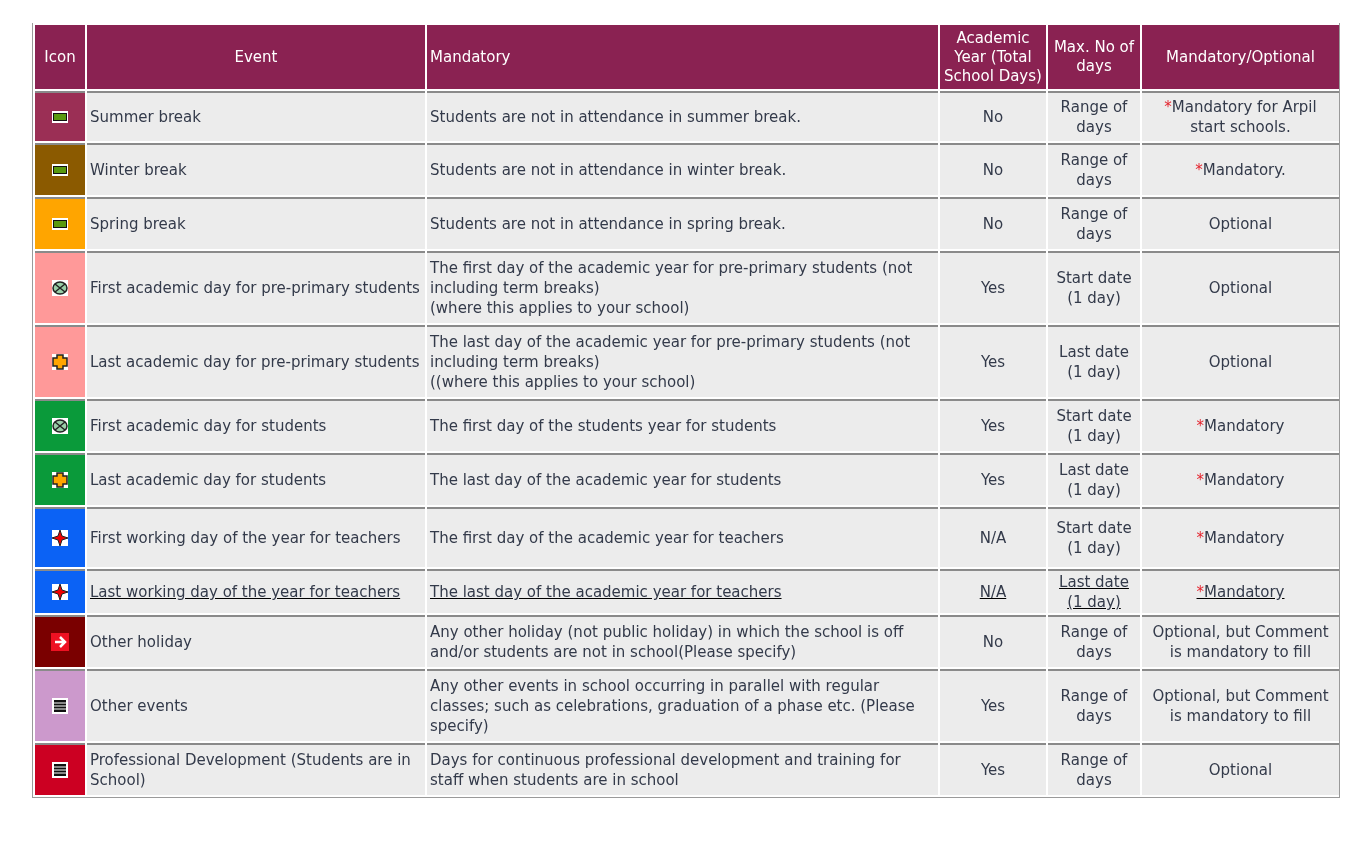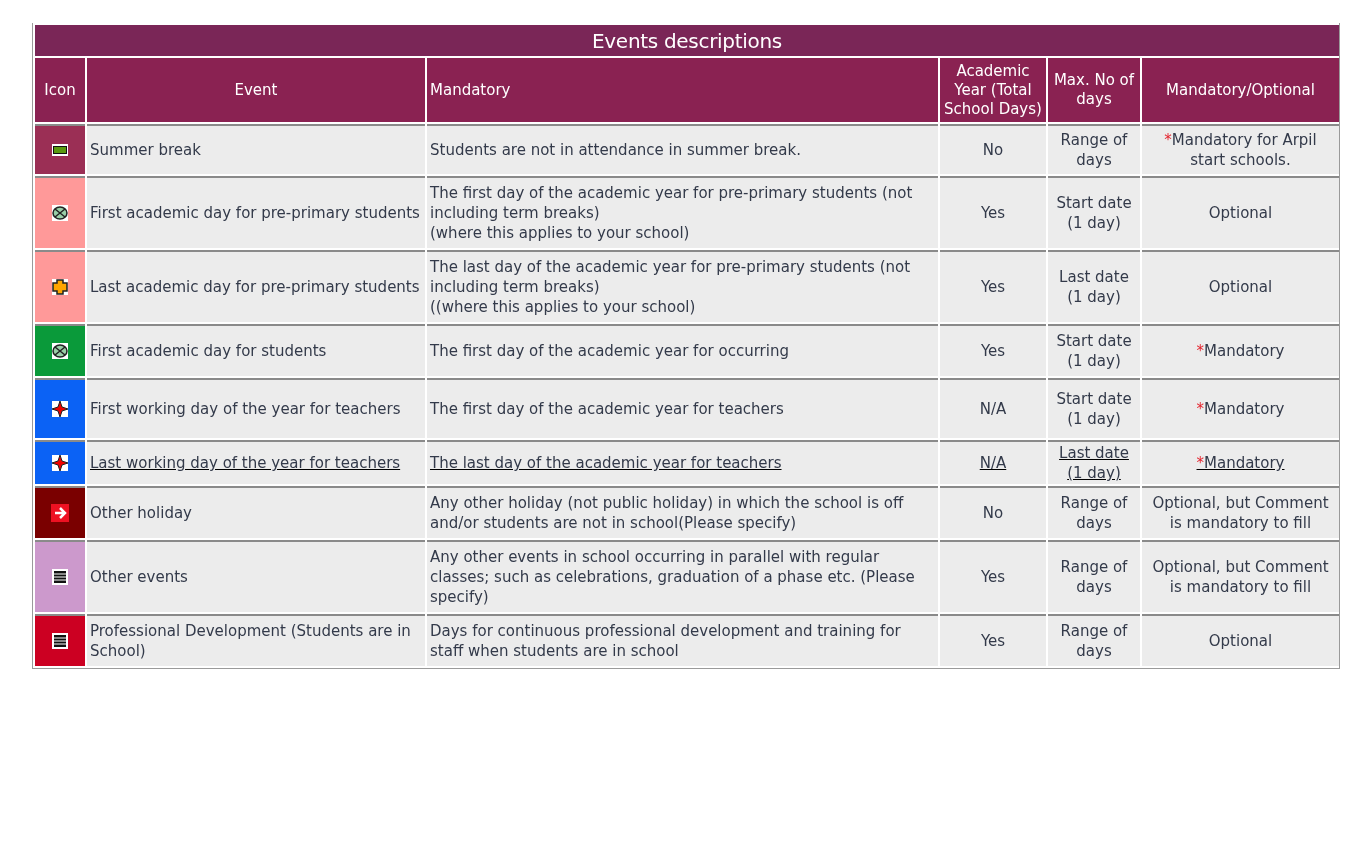--- a/index.html
+++ b/index.html
@@ -28,23 +28,20 @@
 <table>
   <colgroup>
     <col style="width:50px">
         <col style="width:338px">
         <col style="width:511px">
     <col style="width:106px">
         <col style="width:92px">
         <col style="width:197px">
   </colgroup>
   <tbody>
-        <tr class="title-row">
-    <td colspan="6">Events descriptions</td>
-  </tr>
   <tr>
     <th>Icon</th>
     <th>Event</th>
     <th class="left">Mandatory</th>
     <th>Academic Year (Total School Days)</th>
     <th>Max. No of days</th>
     <th>Mandatory/Optional</th>
   </tr>
   </tbody>
       <tbody id="rows">
@@ -54,21 +51,45 @@
                 <rect x="4" y="7" width="14" height="8" fill="#111"></rect>
                 <rect x="5" y="8" width="12" height="6" fill="#5a9a10"></rect>
               </svg></span></td>
     <td>Summer break</td>
     <td>Students are not in attendance in summer break.</td>
     <td class="c">No</td>
     <td class="c">Range of days</td>
     <td class="c"><span class="ast">*</span><span>Mandatory for Arpil start schools.</span></td>
   </tr>
 
-
+  <tr class="row" style="height: 52px;">
+    <td class="ic" style="background: rgb(139, 90, 0);"><span class="icn"><svg width="22" height="22">
+                <rect x="3" y="5" width="16" height="12" fill="#fff"></rect>
+                <rect x="4" y="7" width="14" height="8" fill="#111"></rect>
+                <rect x="5" y="8" width="12" height="6" fill="#5a9a10"></rect>
+              </svg></span></td>
+    <td>Winter break</td>
+    <td>Students are not in attendance in winter break.</td>
+    <td class="c">No</td>
+    <td class="c">Range of days</td>
+    <td class="c"><span class="ast">*</span><span>Mandatory.</span></td>
+  </tr>
+
+  <tr class="row" style="height: 52px;">
+    <td class="ic" style="background: rgb(255, 165, 0);"><span class="icn"><svg width="22" height="22">
+                <rect x="3" y="5" width="16" height="12" fill="#fff"></rect>
+                <rect x="4" y="7" width="14" height="8" fill="#111"></rect>
+                <rect x="5" y="8" width="12" height="6" fill="#5a9a10"></rect>
+              </svg></span></td>
+    <td>Spring break</td>
+    <td>Students are not in attendance in spring break.</td>
+    <td class="c">No</td>
+    <td class="c">Range of days</td>
+    <td class="c"><span class="ast"></span><span>Optional</span></td>
+  </tr>
 
   <tr class="row" style="height: 72px;">
     <td class="ic" style="background: rgb(255, 153, 153);"><span class="icn"><svg width="22" height="22">
                 <rect x="3" y="3" width="16" height="16" fill="#fff"></rect>
                 <ellipse cx="11" cy="11" rx="7" ry="6" fill="#9acfa8" stroke="#222" stroke-width="1.5"></ellipse>
                 <path d="M6 7 L16 15 M16 7 L6 15" stroke="#222" stroke-width="1.5"></path>
               </svg></span></td>
     <td>First academic day for pre-primary students</td>
     <td>
             <div>The first day of the academic year for pre-primary students (not including term breaks)</div>
@@ -94,26 +115,37 @@
     <td class="c"><span class="ast"></span><span>Optional</span></td>
   </tr>
 
   <tr class="row" style="height: 52px;">
     <td class="ic" style="background: rgb(10, 154, 58);"><span class="icn"><svg width="22" height="22">
                 <rect x="3" y="3" width="16" height="16" fill="#fff"></rect>
                 <ellipse cx="11" cy="11" rx="7" ry="6" fill="#9acfa8" stroke="#222" stroke-width="1.5"></ellipse>
                 <path d="M6 7 L16 15 M16 7 L6 15" stroke="#222" stroke-width="1.5"></path>
               </svg></span></td>
     <td>First academic day for students</td>
-    <td>The first day of the academic year for occurring</td>
+    <td>The first day of the students year for students</td>
     <td class="c">Yes</td>
     <td class="c">Start date (1 day)</td>
     <td class="c"><span class="ast">*</span><span>Mandatory</span></td>
   </tr>
 
+  <tr class="row" style="height: 52px;">
+    <td class="ic" style="background: rgb(10, 154, 58);"><span class="icn"><svg width="22" height="22">
+                <rect x="3" y="3" width="16" height="16" fill="#fff"></rect>
+                <path d="M8 4 H14 V7 H18 V15 H14 V18 H8 V15 H4 V7 H8 Z" fill="#ffa500" stroke="#222" stroke-width="1.5"></path>
+              </svg></span></td>
+    <td>Last academic day for students</td>
+    <td>The last day of the academic year for students</td>
+    <td class="c">Yes</td>
+    <td class="c">Last date (1 day)</td>
+    <td class="c"><span class="ast">*</span><span>Mandatory</span></td>
+  </tr>
 
   <tr class="row" style="height: 60px;">
     <td class="ic" style="background: rgb(11, 98, 245);"><span class="icn"><svg width="22" height="22">
                 <rect x="3" y="3" width="16" height="16" fill="#fff"></rect>
                 <path d="M11 3 L13 9 L19 11 L13 13 L11 19 L9 13 L3 11 L9 9 Z" fill="#e00" stroke="#222" stroke-width="1"></path>
               </svg></span></td>
     <td>First working day of the year for teachers</td>
     <td>The first day of the academic year for teachers</td>
     <td class="c">N/A</td>
     <td class="c">Start date (1 day)</td>

